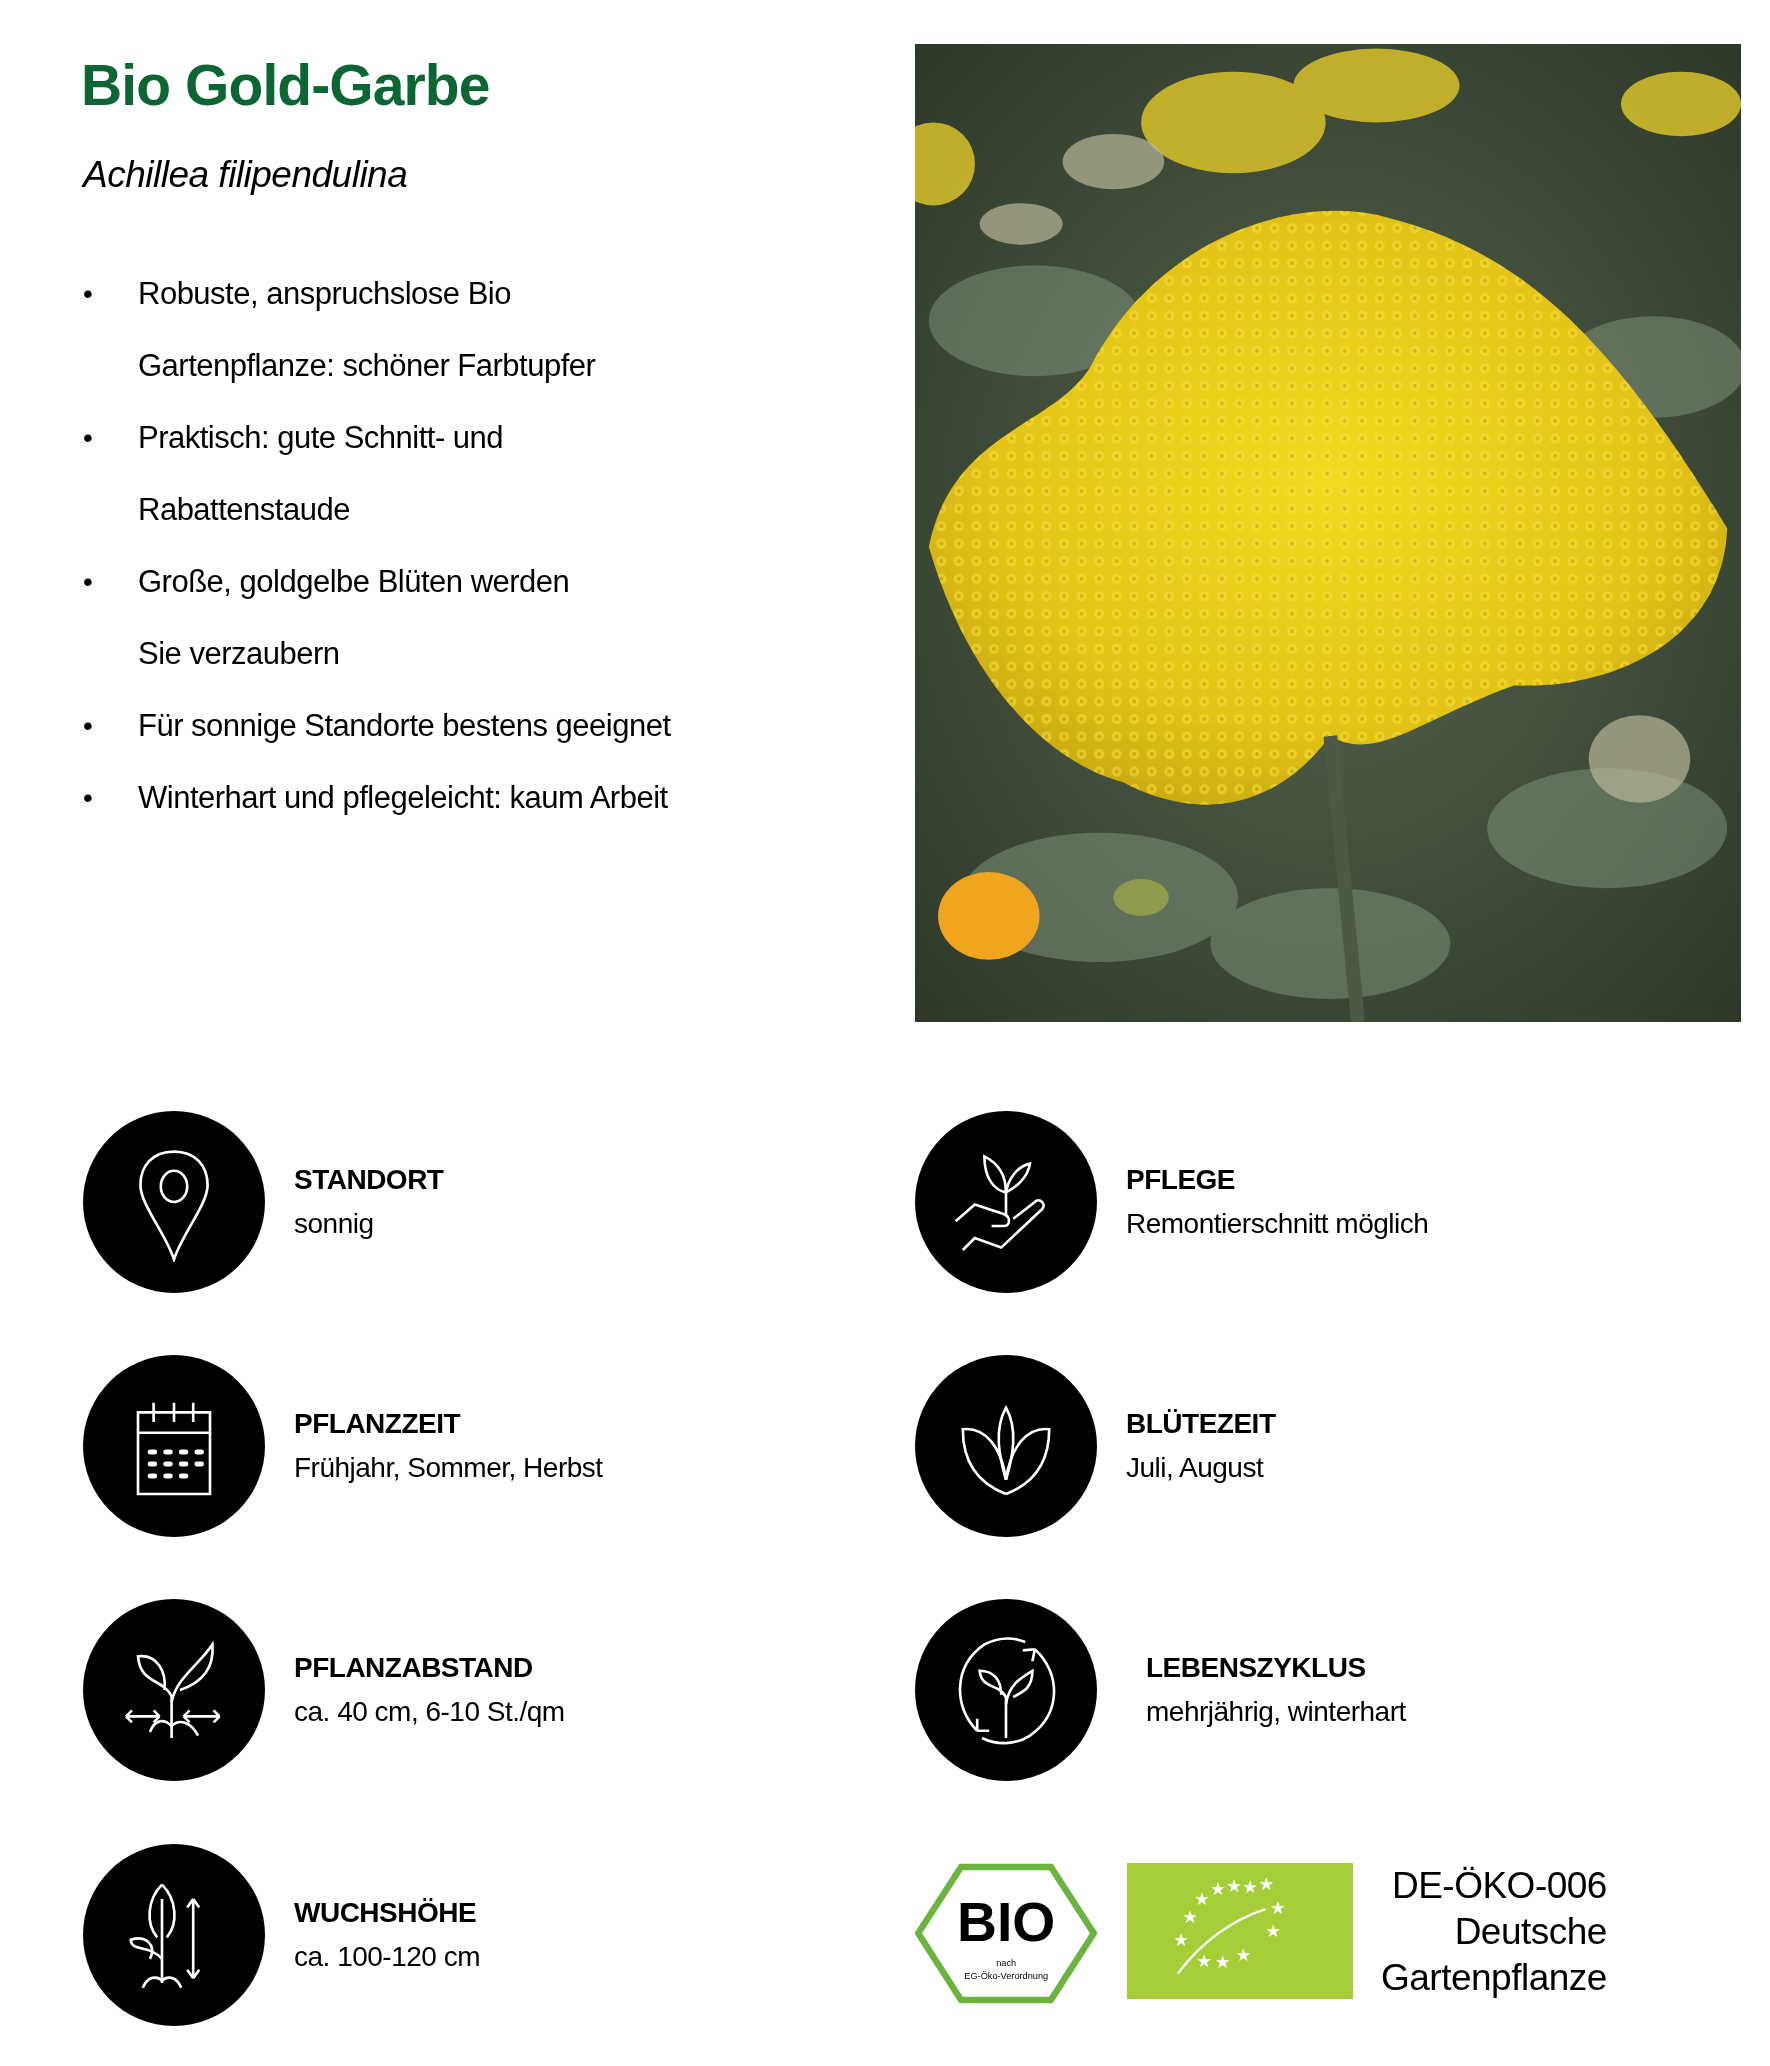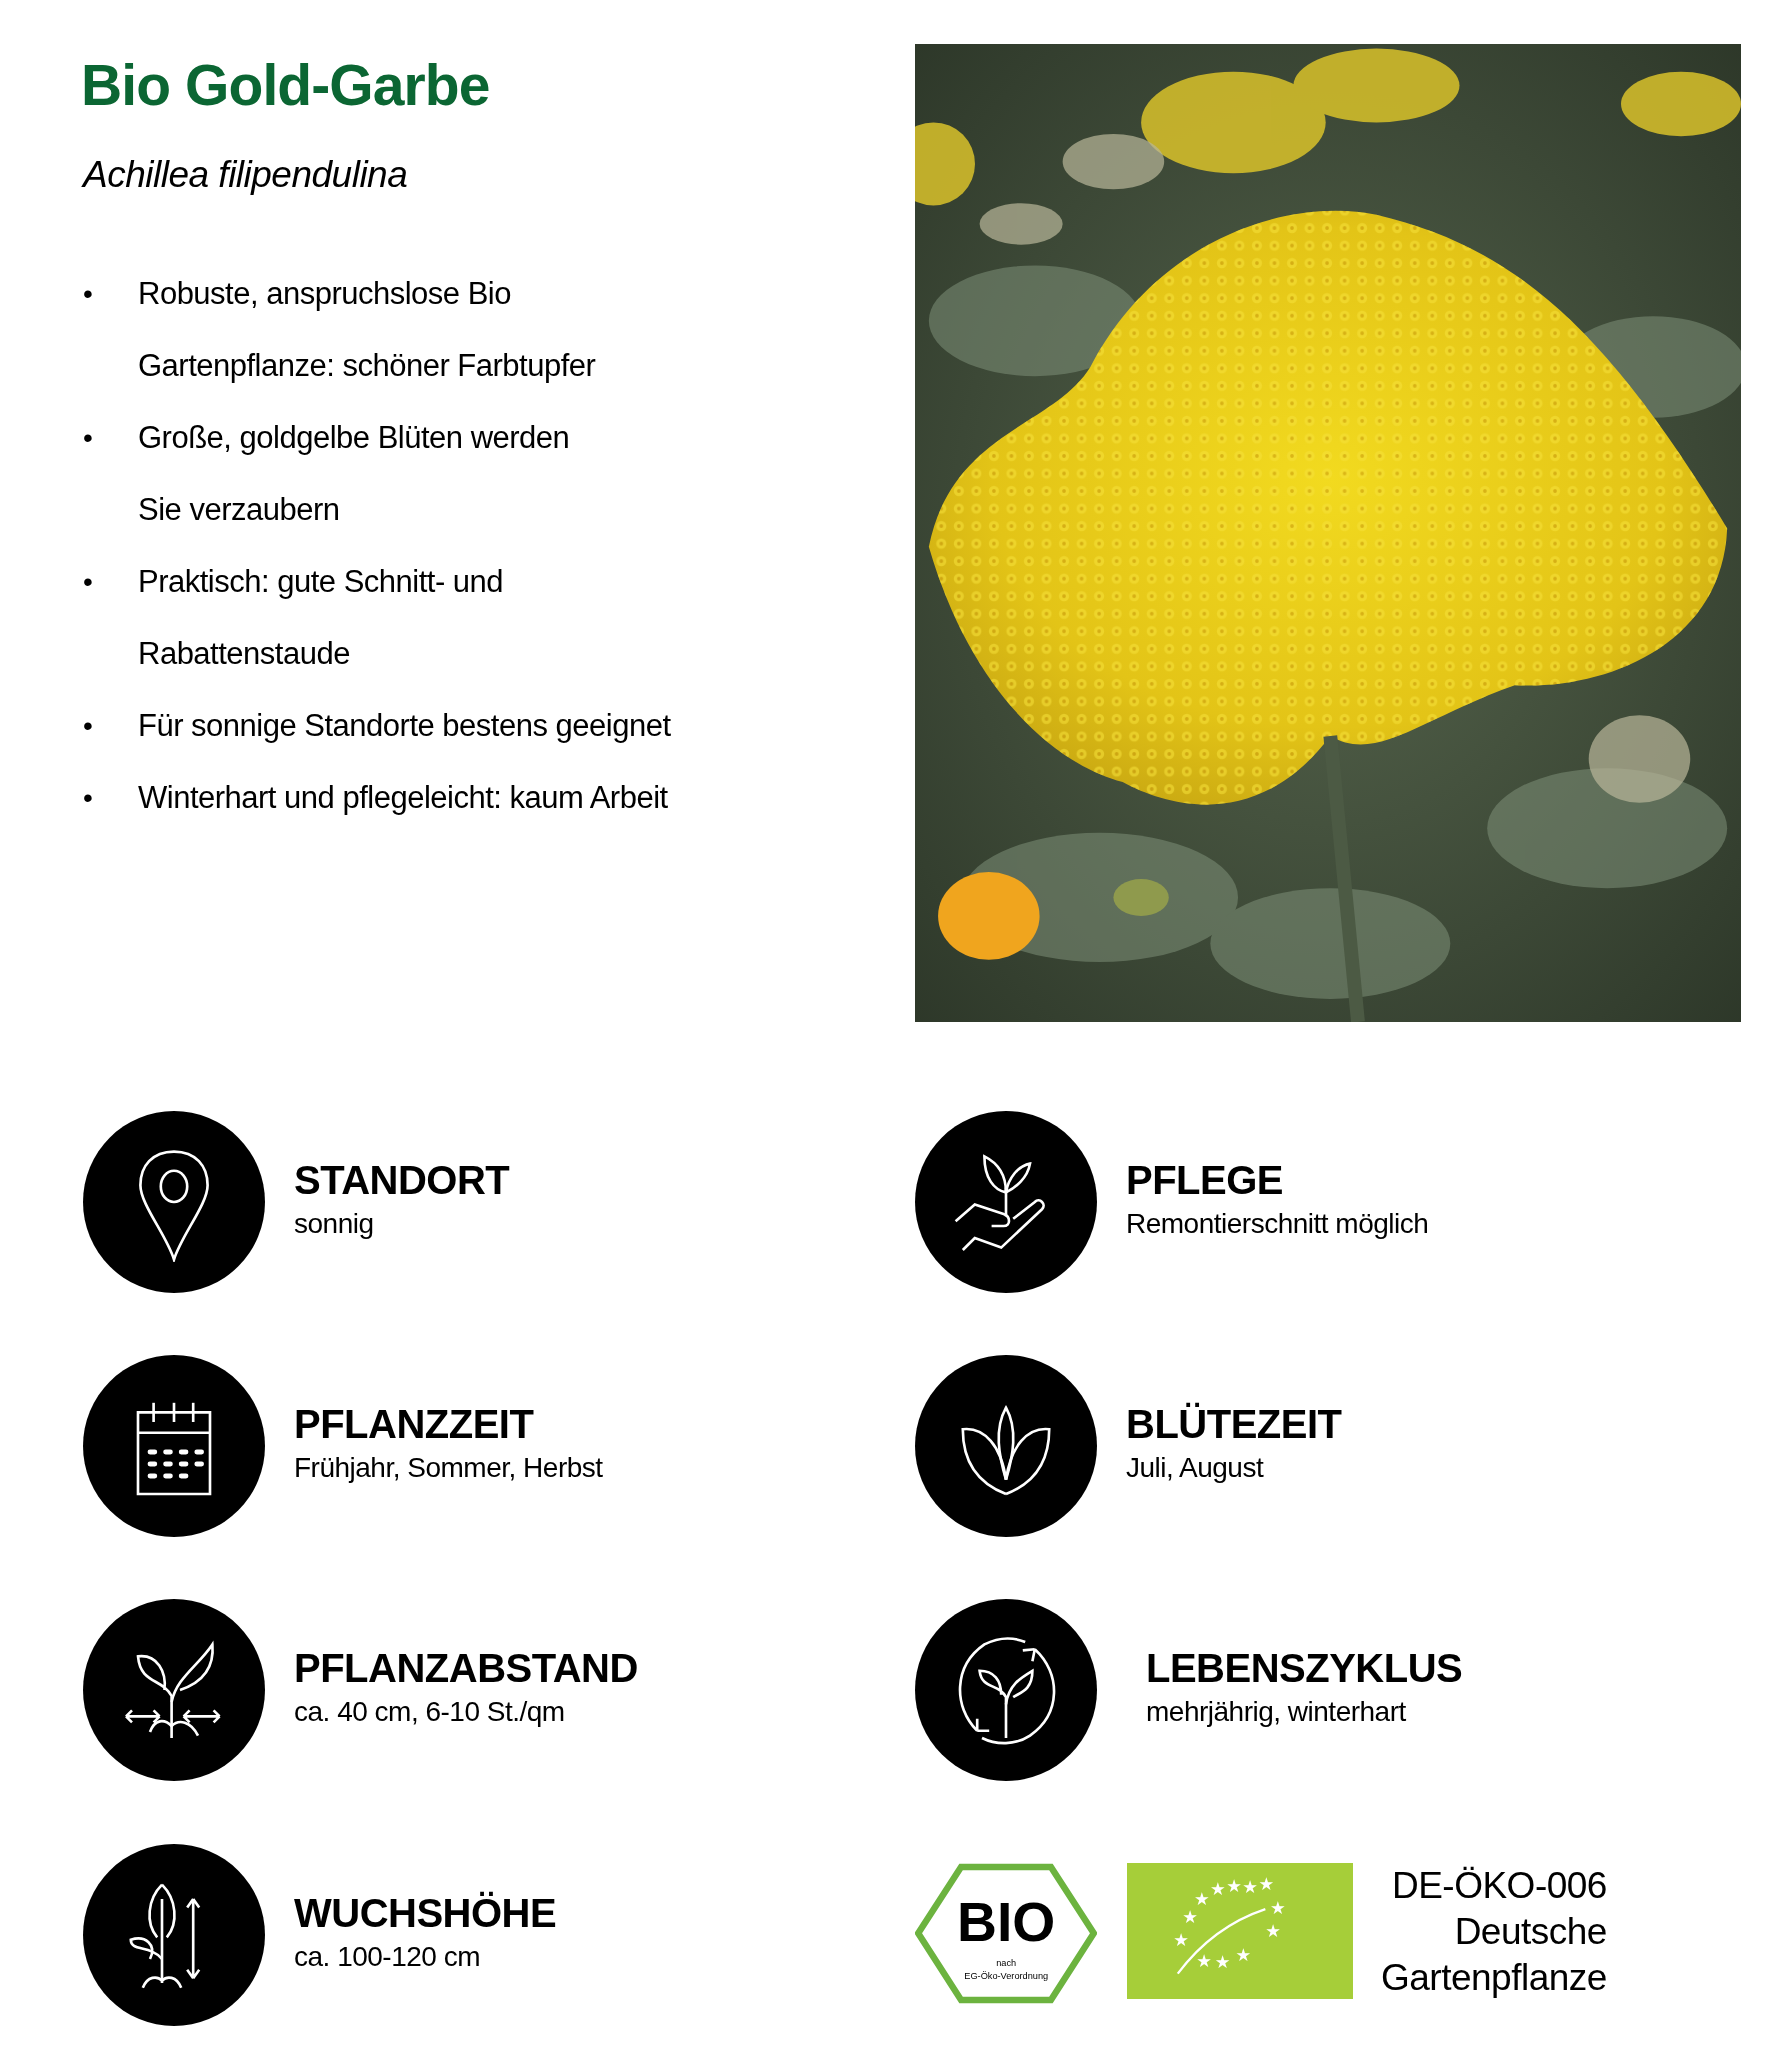--- a/index.html
+++ b/index.html
@@ -14,37 +14,37 @@
                 letter-spacing:-0.5px; }
   .bullets li::before { content:"•"; position:absolute; left:0; top:0; font-size:28px; }
   .photo { position:absolute; left:915px; top:44px; width:826px; height:978px; overflow:hidden;
            background:#3d4a38; }
   .photo svg { width:100%; height:100%; display:block; }
   .feature { position:absolute; display:flex; align-items:center; }
   .circle { width:182px; height:182px; border-radius:50%; background:#000; flex:none;
             display:flex; align-items:center; justify-content:center; }
   .circle svg { width:120px; height:120px; }
   .ftext { margin-left:29px; }
-  .fhead { font-size:40px; font-weight:bold; letter-spacing:-0.5px; line-height:44px; white-space:nowrap; }
+  .fhead { font-size:28px; font-weight:bold; letter-spacing:-0.5px; line-height:44px; white-space:nowrap; }
   .fval  { font-size:28px; letter-spacing:-0.5px; line-height:44px; white-space:nowrap; }
   .badges { position:absolute; left:915px; top:1863px; display:flex; align-items:flex-start; }
   .hex { width:182px; height:141px; }
   .eu { margin-left:30px; width:226px; height:136px; background:#a6ce39; }
   .cert { margin-left:28px; margin-top:0px; font-size:37px; line-height:46px; letter-spacing:-0.5px; white-space:nowrap;text-align:right; }
 </style>
 </head>
 <body>
 
 <div class="title">Bio Gold-Garbe</div>
 <div class="latin">Achillea filipendulina</div>
 
 <ul class="bullets">
   <li><span>Robuste, anspruchslose Bio</span><br><span>Gartenpflanze: schöner Farbtupfer</span></li>
+  <li><span>Praktisch: gute Schnitt- und</span><br><span>Rabattenstaude</span></li>
   <li><span>Große, goldgelbe Blüten werden</span><br><span>Sie verzaubern</span></li>
-  <li><span>Praktisch: gute Schnitt- und</span><br><span>Rabattenstaude</span></li>
   <li><span>Für sonnige Standorte bestens geeignet</span></li>
   <li><span>Winterhart und pflegeleicht: kaum Arbeit</span></li>
 </ul>
 
 <div class="photo">
   <svg viewBox="0 0 1790 2120" preserveAspectRatio="none">
     <defs>
       <radialGradient id="bg" cx="50%" cy="50%" r="75%">
         <stop offset="0" stop-color="#56654d"></stop>
         <stop offset="1" stop-color="#2b3527"></stop>

